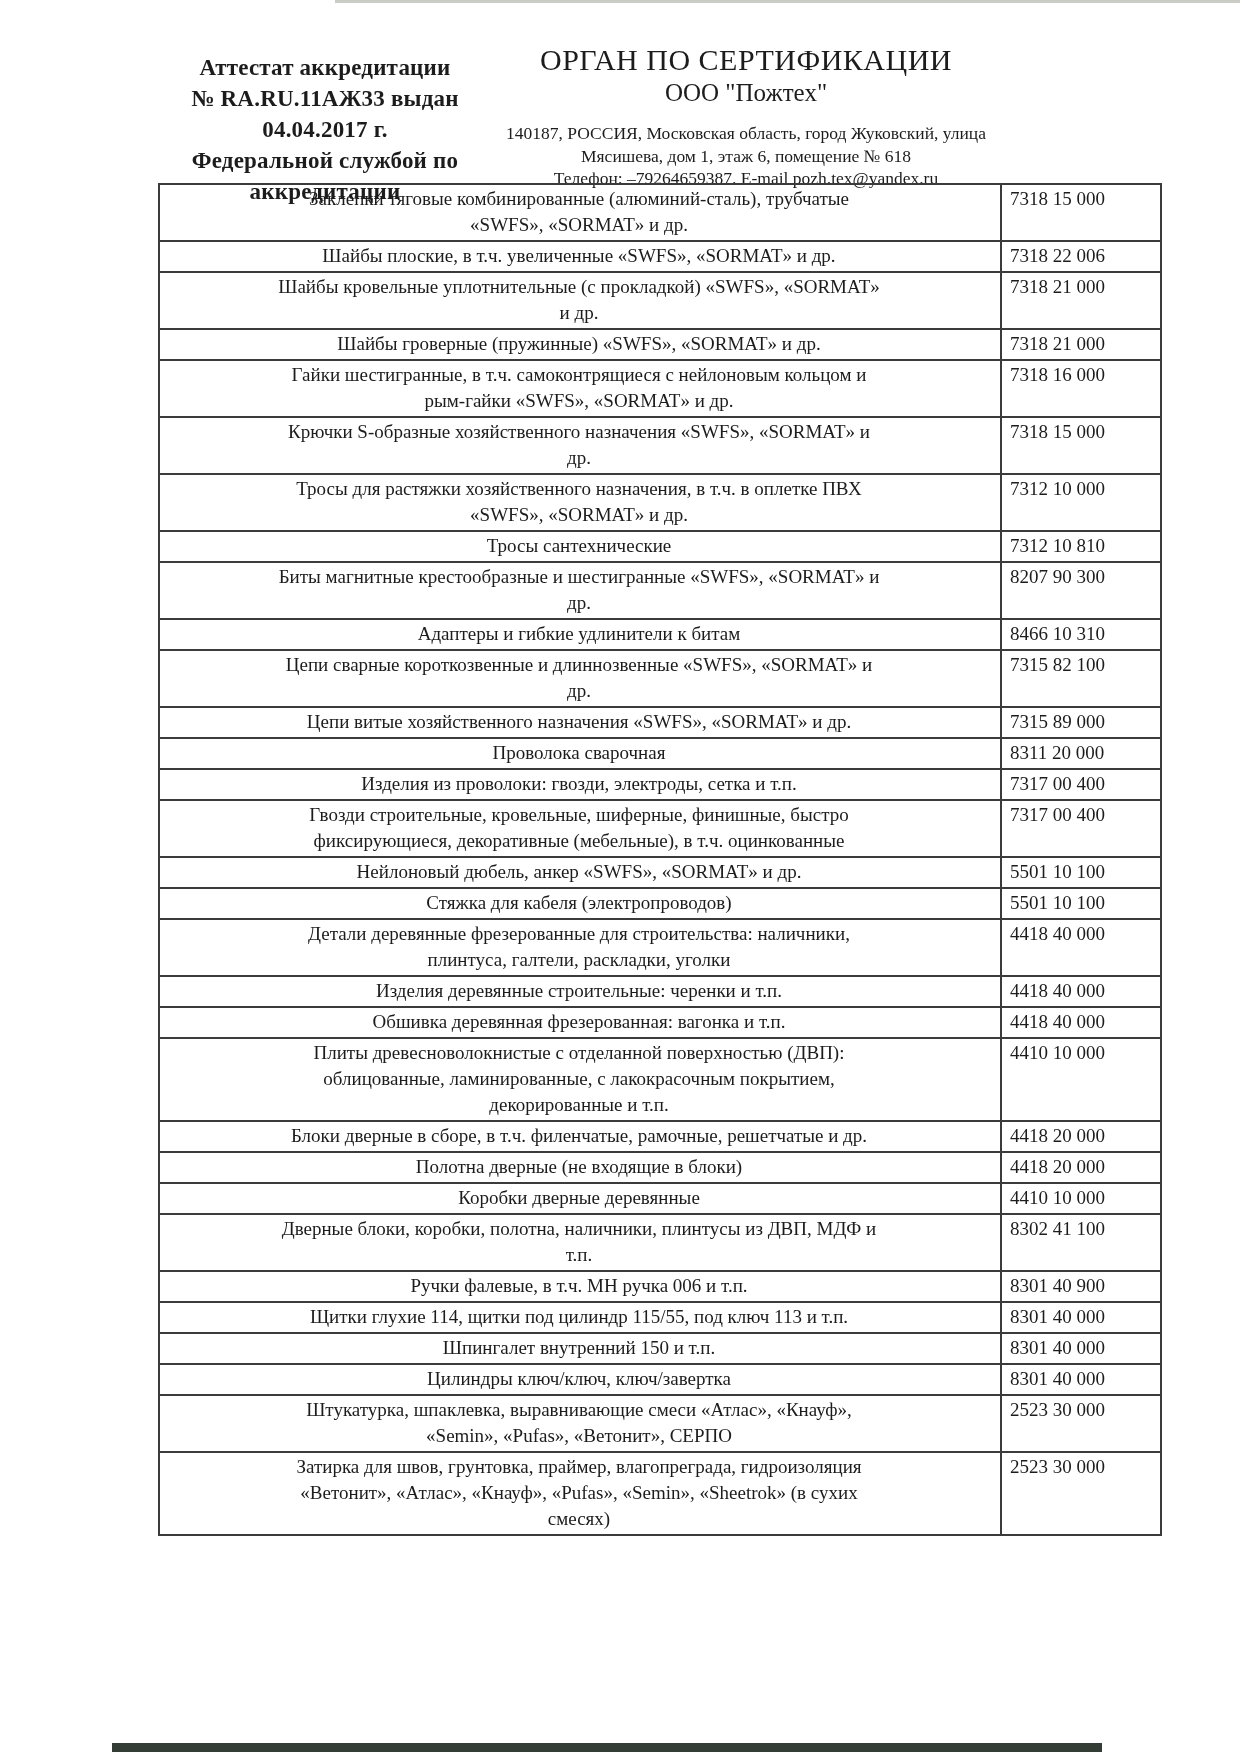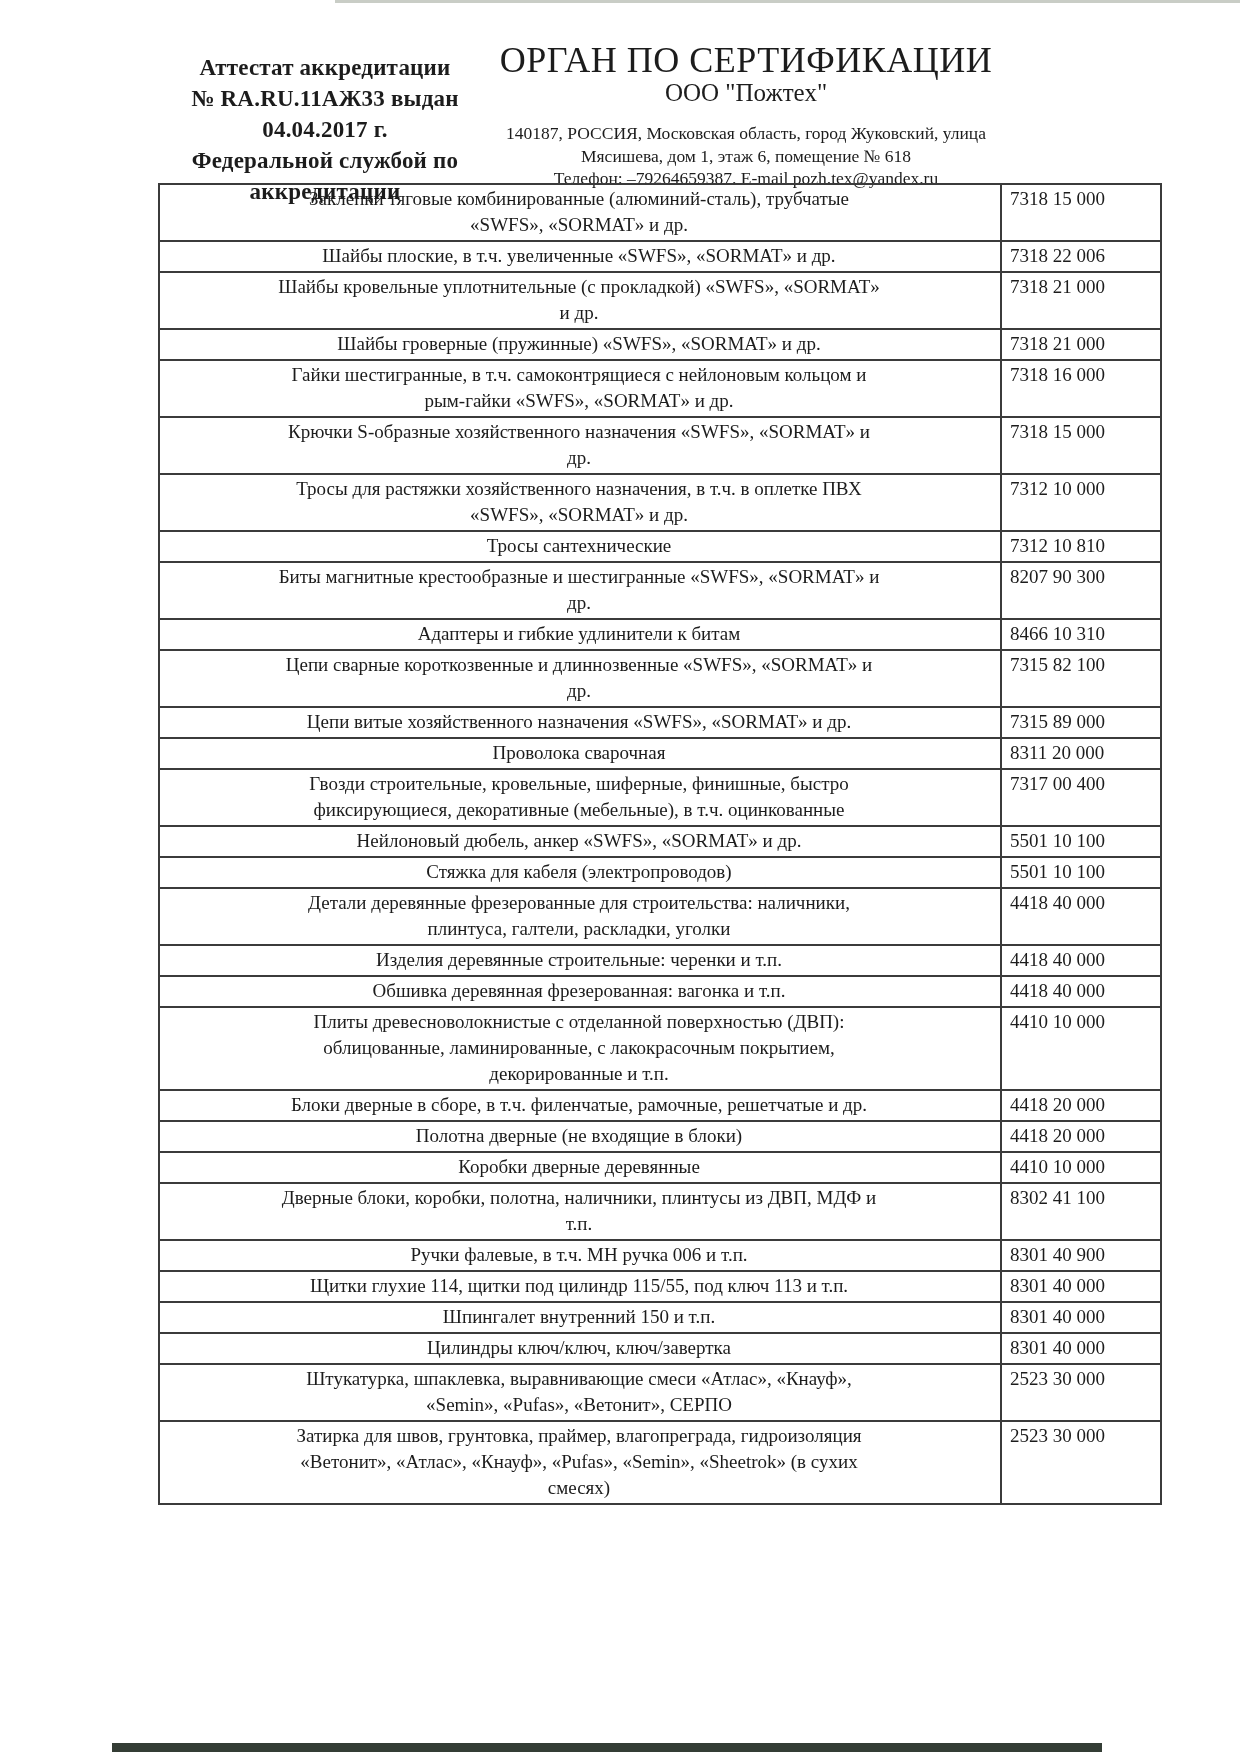--- a/index.html
+++ b/index.html
@@ -30,21 +30,21 @@
     white-space: pre-line;
     letter-spacing: 0.2px;
   }
   .org {
     position: absolute;
     left: 440px; top: 44px;
     width: 612px;
     text-align: center;
   }
   .org-title {
-    font-size: 36px;
+    font-size: 30px;
     line-height: 32px;
     letter-spacing: 0.5px;
   }
   .org-company {
     font-size: 25px;
     line-height: 30px;
     margin-top: 2px;
   }
   .org-address {
     font-size: 17.5px;
@@ -174,20 +174,24 @@
   <tr>
     <td class="item-cell">Цепи витые хозяйственного назначения «SWFS», «SORMAT» и др.</td>
     <td class="code-cell">7315 89 000</td>
   </tr>
 
   <tr>
     <td class="item-cell">Проволока сварочная</td>
     <td class="code-cell">8311 20 000</td>
   </tr>
 
+  <tr>
+    <td class="item-cell">Изделия из проволоки: гвозди, электроды, сетка и т.п.</td>
+    <td class="code-cell">7317 00 400</td>
+  </tr>
 
 
   <tr>
     <td class="item-cell">Гвозди строительные, кровельные, шиферные, финишные, быстро
 фиксирующиеся, декоративные (мебельные), в т.ч. оцинкованные</td>
     <td class="code-cell">7317 00 400</td>
   </tr>
 
   <tr>
     <td class="item-cell">Нейлоновый дюбель, анкер «SWFS», «SORMAT» и др.</td>

